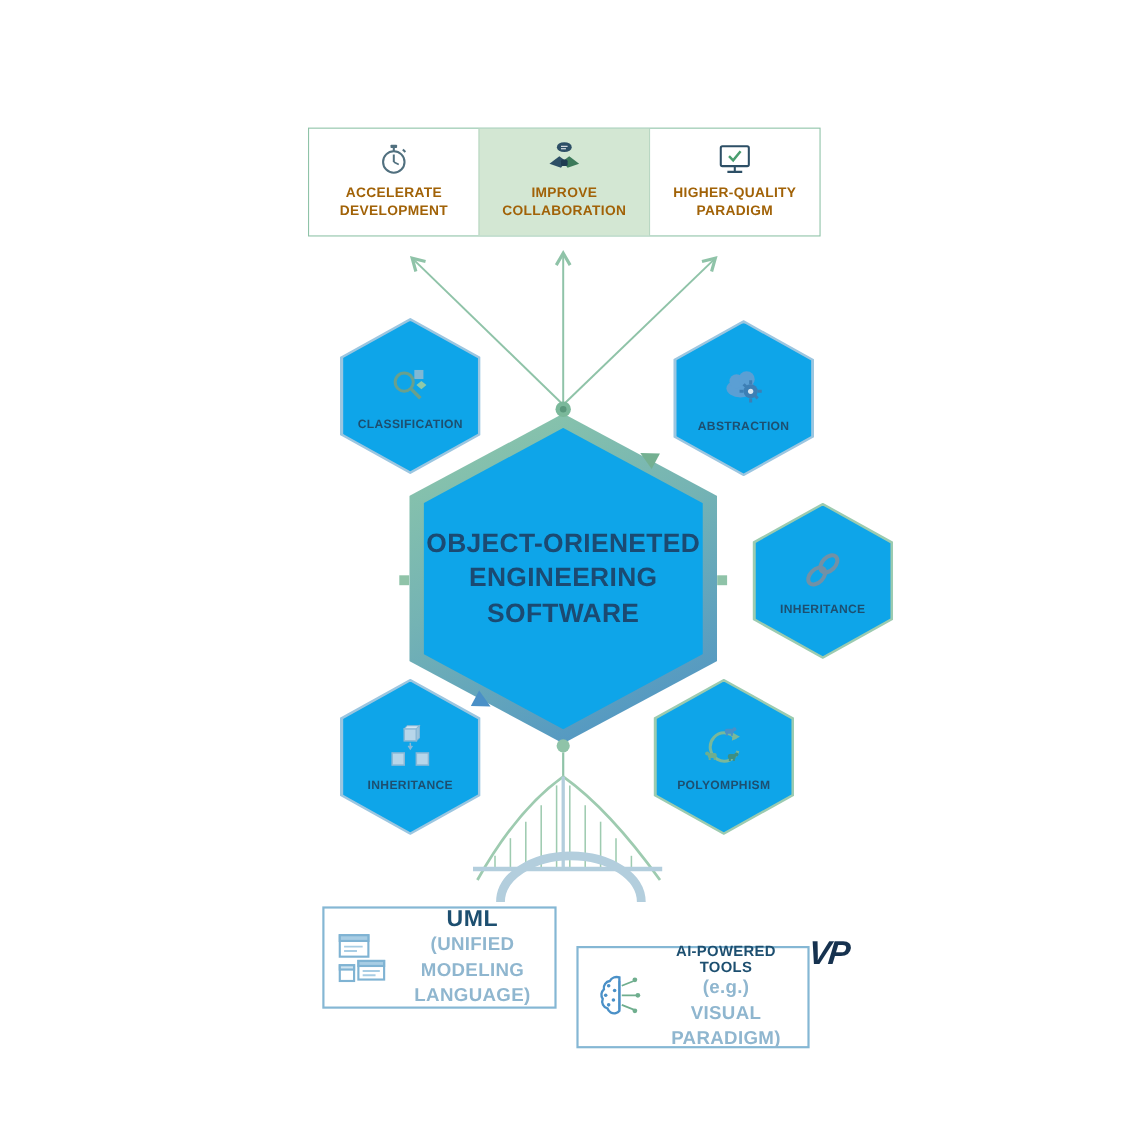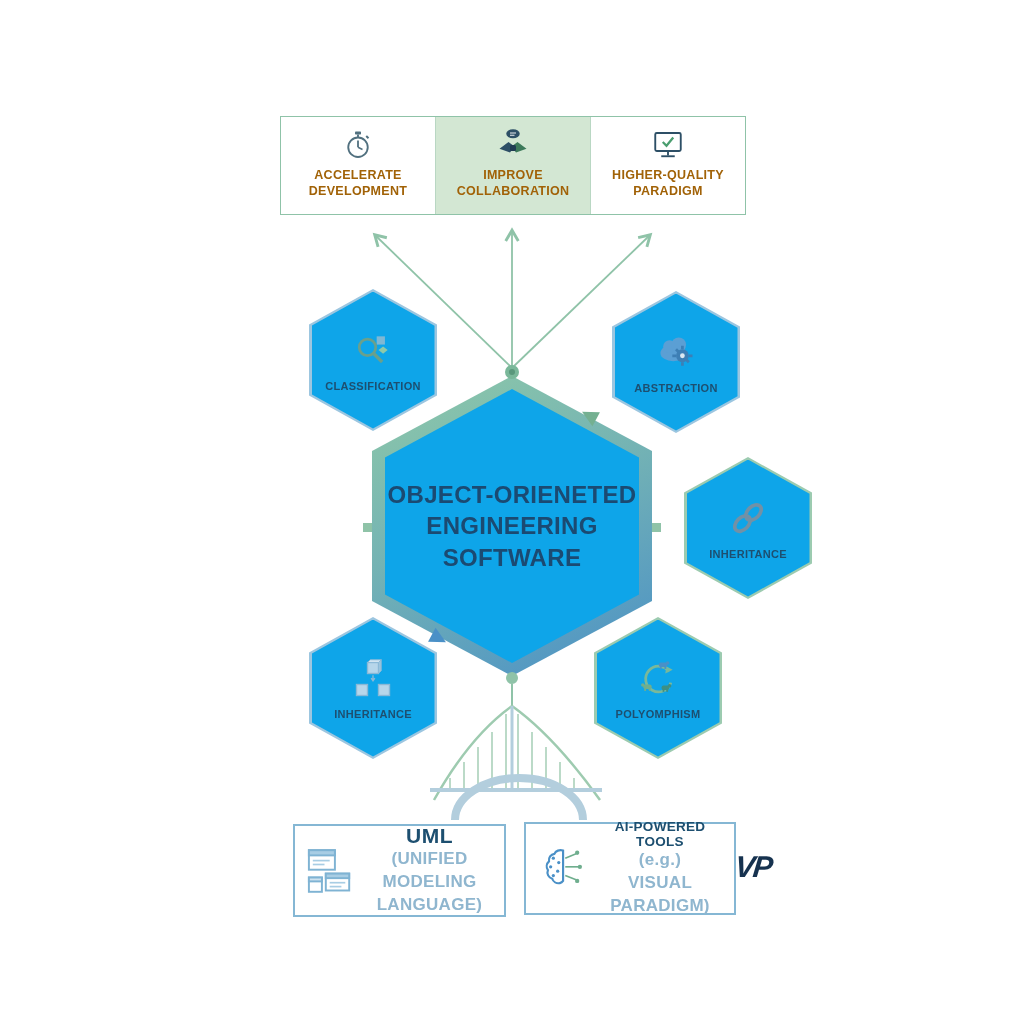--- a/index.html
+++ b/index.html
@@ -57,21 +57,21 @@
   .pos-association{left:684px;top:457px;}
   .pos-inheritance{left:309px;top:617px;}
   .pos-polymorphism{left:594px;top:617px;}
 
   
   .toolbox{
     position:absolute;border:2px solid #85b7d4;background:#fff;z-index:2;
     display:flex;align-items:center;gap:8px;padding:25px 10px;box-sizing:border-box;justify-content:center;
   }
   .toolbox-uml{left:293px;top:824px;width:213px;height:93px;}
-  .toolbox-ai{left:524px;top:822px;width:212px;height:93px;}
+  .toolbox-ai{left:524px;top:860px;width:212px;height:93px;}
   .tool-icon{width:52px;height:52px;flex:0 0 auto;}
   .tool-text{flex:1;text-align:center;}
   .tool-title-lg{font-size:21px;font-weight:800;color:#1d4f70;letter-spacing:.5px;}
   .tool-title-sm{font-size:13.5px;font-weight:800;color:#1d4f70;letter-spacing:.3px;}
   .tool-sub{font-size:17px;font-weight:bold;color:#8fb6cf;line-height:1.35;letter-spacing:.3px;}
 
   .vp-logo{
     position:absolute;left:735px;top:850px;z-index:2;
     font-size:30px;font-weight:800;font-style:italic;color:#16324f;
     letter-spacing:-2px;transform:skewX(-6deg);

